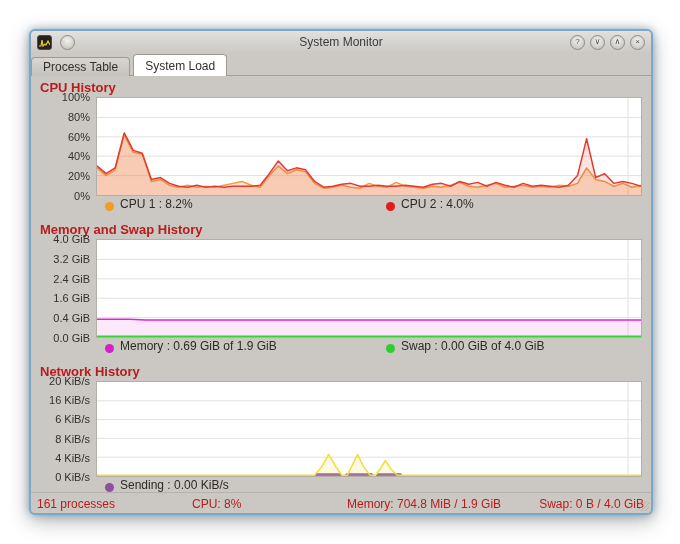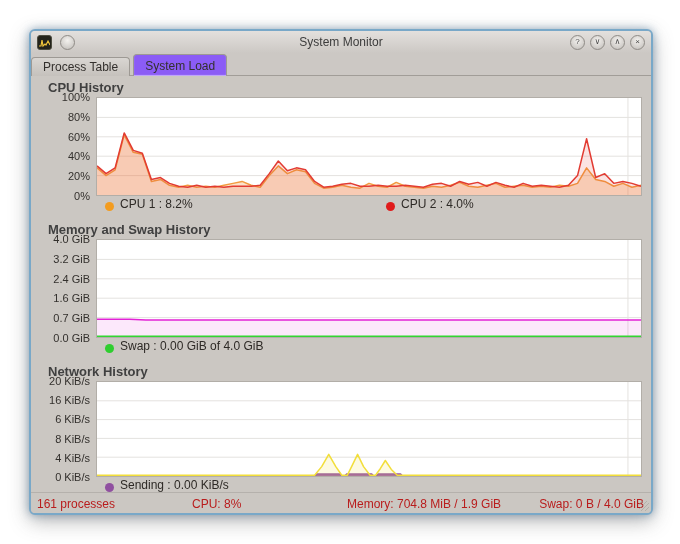--- a/index.html
+++ b/index.html
@@ -28,25 +28,25 @@
   .wbtns { margin-left:auto; display:flex; gap:5px; position:relative; z-index:1; }
 
   
   .tabbar { height:23px; flex:0 0 23px; background:#ccc8c4; position:relative;
             display:flex; align-items:flex-end; }
   .tabbar::after { content:""; position:absolute; left:0; right:0; bottom:0; height:1px; background:#a19d98; }
   .tab { display:inline-flex; align-items:center; height:19px; padding:0 11px; font-size:12px;
          color:#33302d; background:linear-gradient(#d9d6d2,#c5c1bc);
          border:1px solid #9d9994; border-bottom:none; border-radius:4px 4px 0 0;
          margin-right:3px; position:relative; z-index:1; }
-  .tab.active { height:22px; background:#8b5cf6; z-index:3; box-shadow:0 -1px 1px rgba(255,255,255,.5) inset; }
+  .tab.active { height:22px; background:#ffffff; z-index:3; box-shadow:0 -1px 1px rgba(255,255,255,.5) inset; }
 
   
   .content { flex:1 1 auto; padding:3px 9px 0 9px; background:#cbc7c2; }
-  .sec-title { font-size:13px; font-weight:bold; color:#404040; margin:1px 0 2px 8px; }
+  .sec-title { font-size:13px; font-weight:bold; color:#b91c1c; margin:1px 0 2px 0; }
   .sec-title.gap { margin-top:11px; }
   .chart-row { display:flex; }
   .ylabels { position:relative; width:56px; flex:0 0 56px; font-size:11px; color:#33302d;text-align:center; }
   .ylabels .tick { position:absolute; right:6px; transform:translateY(-50%); white-space:nowrap; }
   .plot { flex:1 1 auto; background:#ffffff; border:1px solid #b2aea8; }
   .plot svg { width:100%; height:100%; display:block; }
   .plot.h97 { height:99px; }
   .plot.h94 { height:96px; }
   .ylabels.h97 { height:99px; }
   .ylabels.h94 { height:96px; }
@@ -132,37 +132,41 @@
       </section>
 
       <section>
         <div class="sec-title gap">Memory and Swap History</div>
         <div class="chart-row">
           <div class="ylabels h97">
               <span class="tick" style="top:0.00%">4.0 GiB</span>
               <span class="tick" style="top:20.00%">3.2 GiB</span>
               <span class="tick" style="top:40.00%">2.4 GiB</span>
               <span class="tick" style="top:60.00%">1.6 GiB</span>
-              <span class="tick" style="top:80.00%">0.7 GiB</span>
+              <span class="tick" style="top:80.00%">0.4 GiB</span>
               <span class="tick" style="top:100.00%">0.0 GiB</span>
             </div>
           <div class="plot h97">
               <svg viewBox="0 0 100 100" preserveAspectRatio="none">
                 <line x1="0" y1="20" x2="100" y2="20" stroke="#e4e2df" vector-effect="non-scaling-stroke"></line>
                 <line x1="0" y1="40" x2="100" y2="40" stroke="#e4e2df" vector-effect="non-scaling-stroke"></line>
                 <line x1="0" y1="60" x2="100" y2="60" stroke="#e4e2df" vector-effect="non-scaling-stroke"></line>
                 <line x1="0" y1="80" x2="100" y2="80" stroke="#e4e2df" vector-effect="non-scaling-stroke"></line>
                 <line x1="97.6" y1="0" x2="97.6" y2="100" stroke="#e4e2df" vector-effect="non-scaling-stroke"></line>
                 <path d="M0.00 81.75 L6.00 81.75 L9.00 82.50 L100.00 82.50 L100 100 L0 100 Z" fill="rgba(226,34,214,0.10)" stroke="none"></path>
                 <path d="M0.00 81.75 L6.00 81.75 L9.00 82.50 L100.00 82.50" fill="none" stroke="#E222D6" stroke-width="1.5" stroke-linejoin="round" vector-effect="non-scaling-stroke"></path>
                 <path d="M0.00 99.25 L100.00 99.25" fill="none" stroke="#33D633" stroke-width="1.5" stroke-linejoin="round" vector-effect="non-scaling-stroke"></path>
               </svg>
             </div>
         </div>
         <div class="legend">
+          <span class="legend-item first">
+            <i class="dot" style="background: rgb(214, 32, 202);"></i>
+            <span>Memory : 0.69 GiB of 1.9 GiB</span>
+          </span>
           <span class="legend-item">
             <i class="dot" style="background: rgb(47, 206, 47);"></i>
             <span>Swap : 0.00 GiB of 4.0 GiB</span>
           </span>
         </div>
       </section>
 
       <section>
         <div class="sec-title gap">Network History</div>
         <div class="chart-row">

